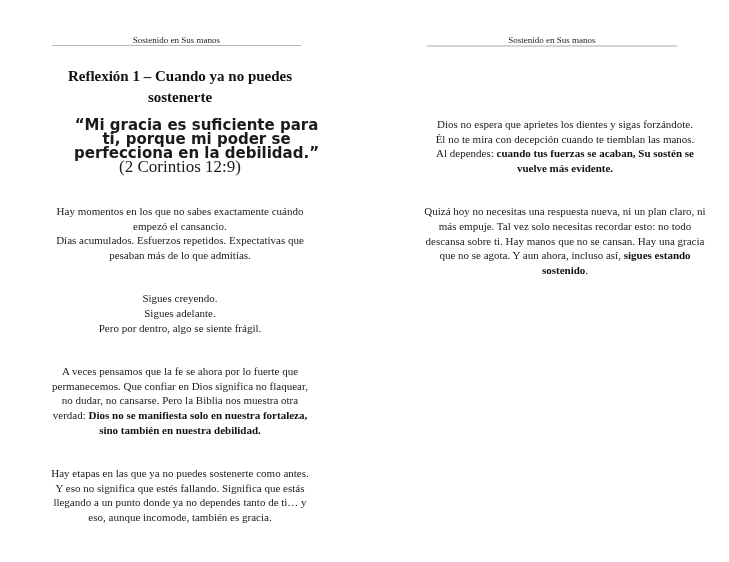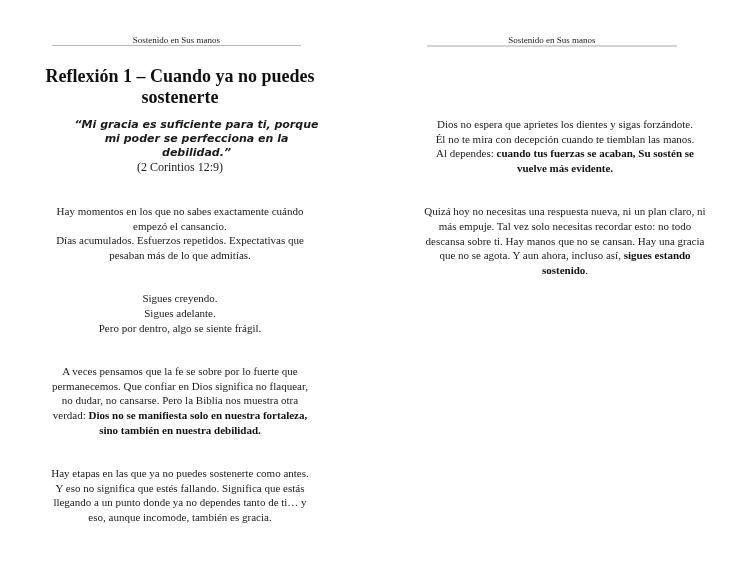--- a/index.html
+++ b/index.html
@@ -17,23 +17,23 @@
   .header-rule { position:absolute; height:1px; background:#b8b8b8; }
   #left-page .running-header { left:52px; width:249px; }
   #left-page .header-rule { left:52px; width:249px; top:45px; }
   #right-page .running-header { left:62px; width:250px; }
   #right-page .header-rule { left:62px; width:250px; top:45px; height:2px; background:#d4d4d4; }
 
   .content { position:absolute; text-align:center; font-size:11px; line-height:14.6px; }
   #left-page .content { left:40px; width:280px; top:66px; }
   #right-page .content { left:48px; width:304px; top:109px; }
 
-  .title { font-size:18px; font-weight:bold; line-height:21px; margin:0 0 10px 0; color:#111; }
-  .verse { font-family:"DejaVu Sans","Liberation Sans",sans-serif; font-style:italic; font-weight:bold; font-size:11px; line-height:14px;margin-left:33px; }
-  .verse-ref { font-size:12px; line-height:14px;font-family:Liberation Serif, serif; }
+  .title { font-size:15px; font-weight:bold; line-height:21px; margin:0 0 10px 0; color:#111; }
+  .verse { font-family:"DejaVu Sans","Liberation Sans",sans-serif; font-weight:bold; font-size:15px; line-height:14px;margin-left:33px; }
+  .verse-ref { font-size:17px; line-height:14px;font-family:Liberation Serif, serif; }
   .para { margin:8px; }
   .gap-lg { height:22px; }
   .gap-md { height:13px; }
   b { font-weight:bold; color:#111; }
   .q-heading { font-family:"DejaVu Sans","Liberation Sans",sans-serif; font-style:italic; font-weight:bold; font-size:10.5px; line-height:14px; }
   .q-body { font-style:italic; font-size:9.4px; line-height:13.5px; }
 </style>
 </head>
 <body>
 
@@ -57,21 +57,21 @@
 
     <div class="para">
       <div>Sigues creyendo.</div>
       <div>Sigues adelante.</div>
       <div>Pero por dentro, algo se siente frágil.</div>
     </div>
 
     <div class="gap-md"></div>
 
     <div class="para">
-      <span>A veces pensamos que la fe se sobre por lo fuerte que permanecemos. Que confiar en Dios significa no flaquear, no dudar, no cansarse. Pero la Biblia nos muestra otra verdad: </span><b>Dios no se manifiesta solo en nuestra fortaleza, sino también en nuestra debilidad.</b>
+      <span>A veces pensamos que la fe se ahora por lo fuerte que permanecemos. Que confiar en Dios significa no flaquear, no dudar, no cansarse. Pero la Biblia nos muestra otra verdad: </span><b>Dios no se manifiesta solo en nuestra fortaleza, sino también en nuestra debilidad.</b>
     </div>
 
     <div class="gap-md"></div>
 
     <div class="para">Hay etapas en las que ya no puedes sostenerte como antes. Y eso no significa que estés fallando. Significa que estás llegando a un punto donde ya no dependes tanto de ti… y eso, aunque incomode, también es gracia.</div>
   </div>
 </div>
 
 <div class="page" id="right-page">
   <div class="running-header">Sostenido en Sus manos</div>

